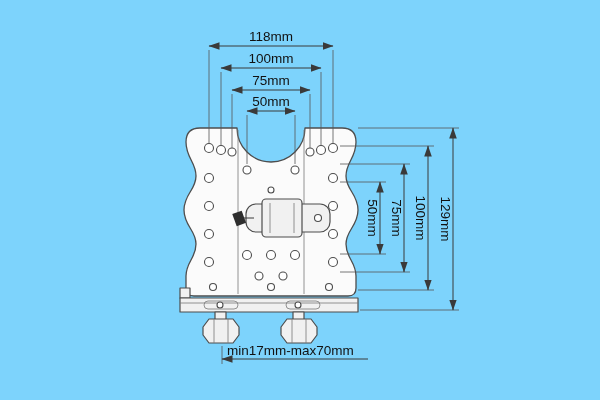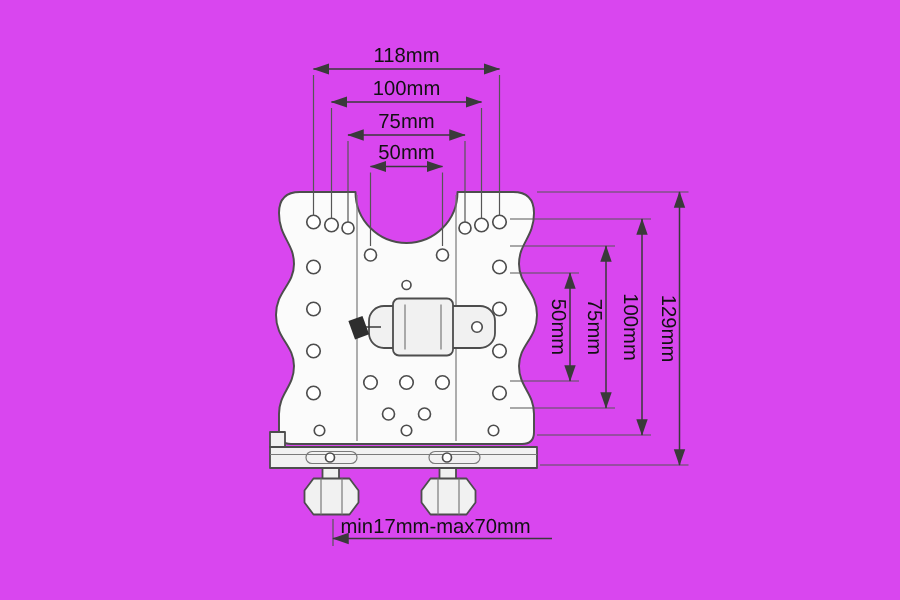--- a/index.html
+++ b/index.html
@@ -1,16 +1,16 @@
 <!DOCTYPE html>
 <html><head>
 <meta charset="utf-8">
 <style>
   html,body{margin:0;padding:0;background:#ffffff;}
-  .stage{width:600px;height:400px;background:#d946ef;position:relative;overflow:hidden;}
+  .stage{width:600px;height:400px;background:#7dd3fc;position:relative;overflow:hidden;}
   svg{display:block;}
   .plate{fill:#fbfbfb;stroke:#4d4d4d;stroke-width:1.3;stroke-linejoin:round;}
   .seam{stroke:#7a7a7a;stroke-width:0.8;fill:none;}
   .hole{fill:#ffffff;stroke:#4d4d4d;stroke-width:1.1;}
   .part{fill:#f1f1f1;stroke:#4d4d4d;stroke-width:1.2;stroke-linejoin:round;}
   .dark{fill:#2e2e2e;stroke:none;}
   .dimline{stroke:#3a3a3a;stroke-width:1;fill:none;}
   .extline{stroke:#565656;stroke-width:0.8;fill:none;}
   .dimtext{font-family:"Liberation Sans", sans-serif;font-size:13.5px;fill:#111111;}
   .arrowhead{fill:#3a3a3a;}

